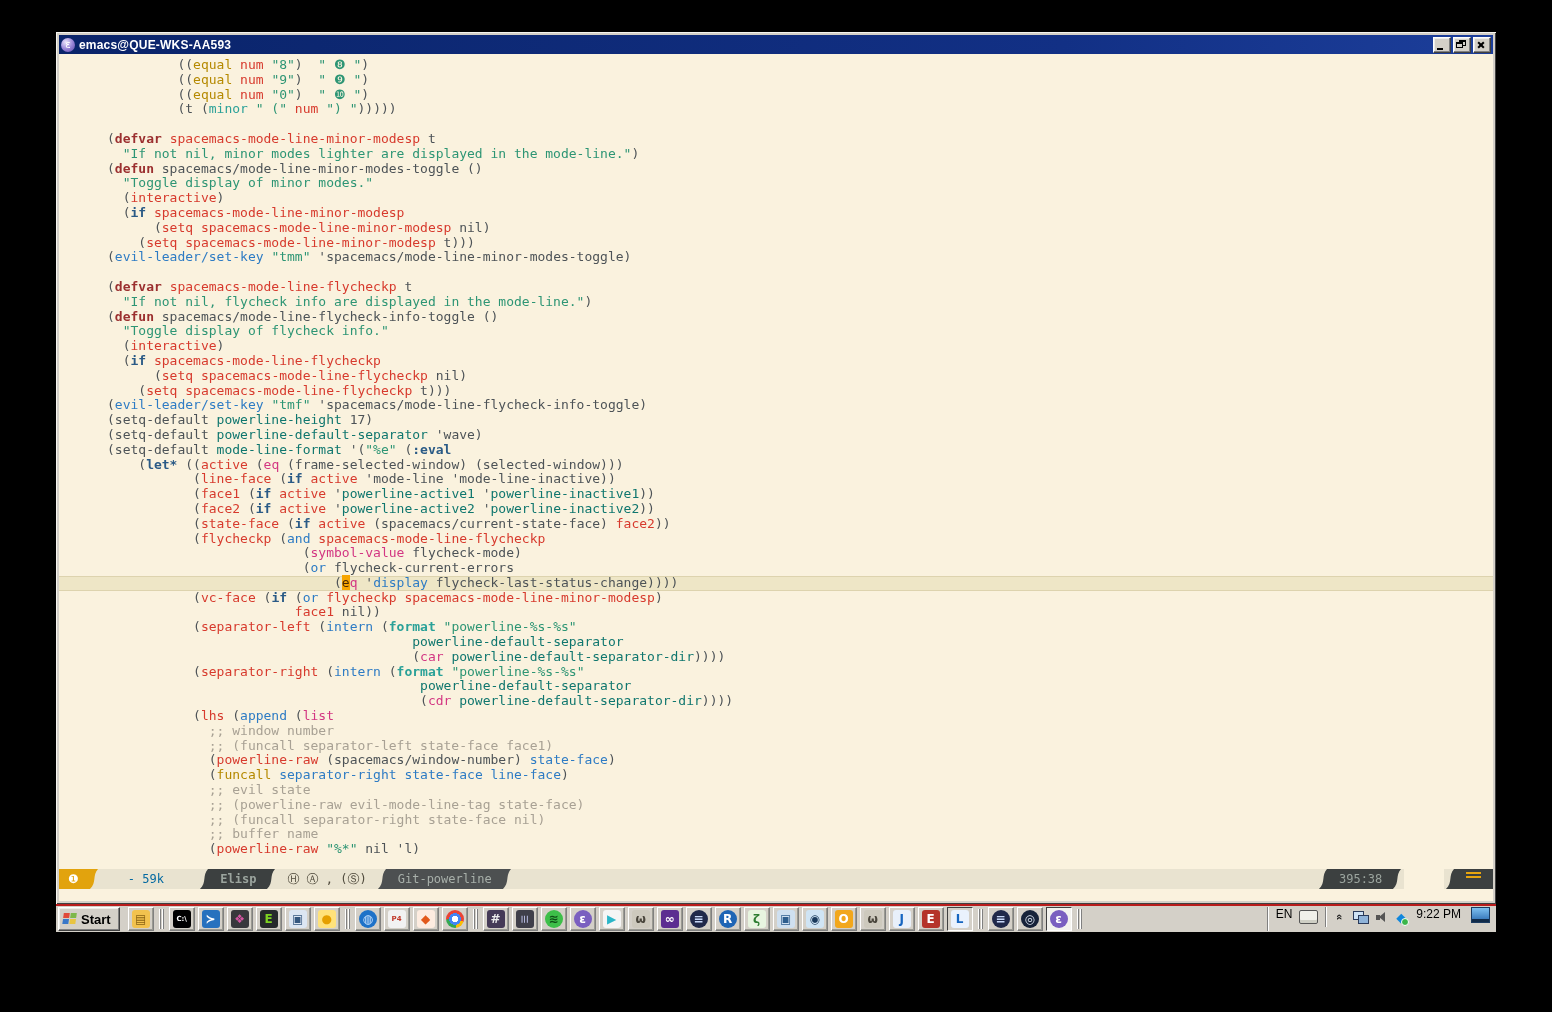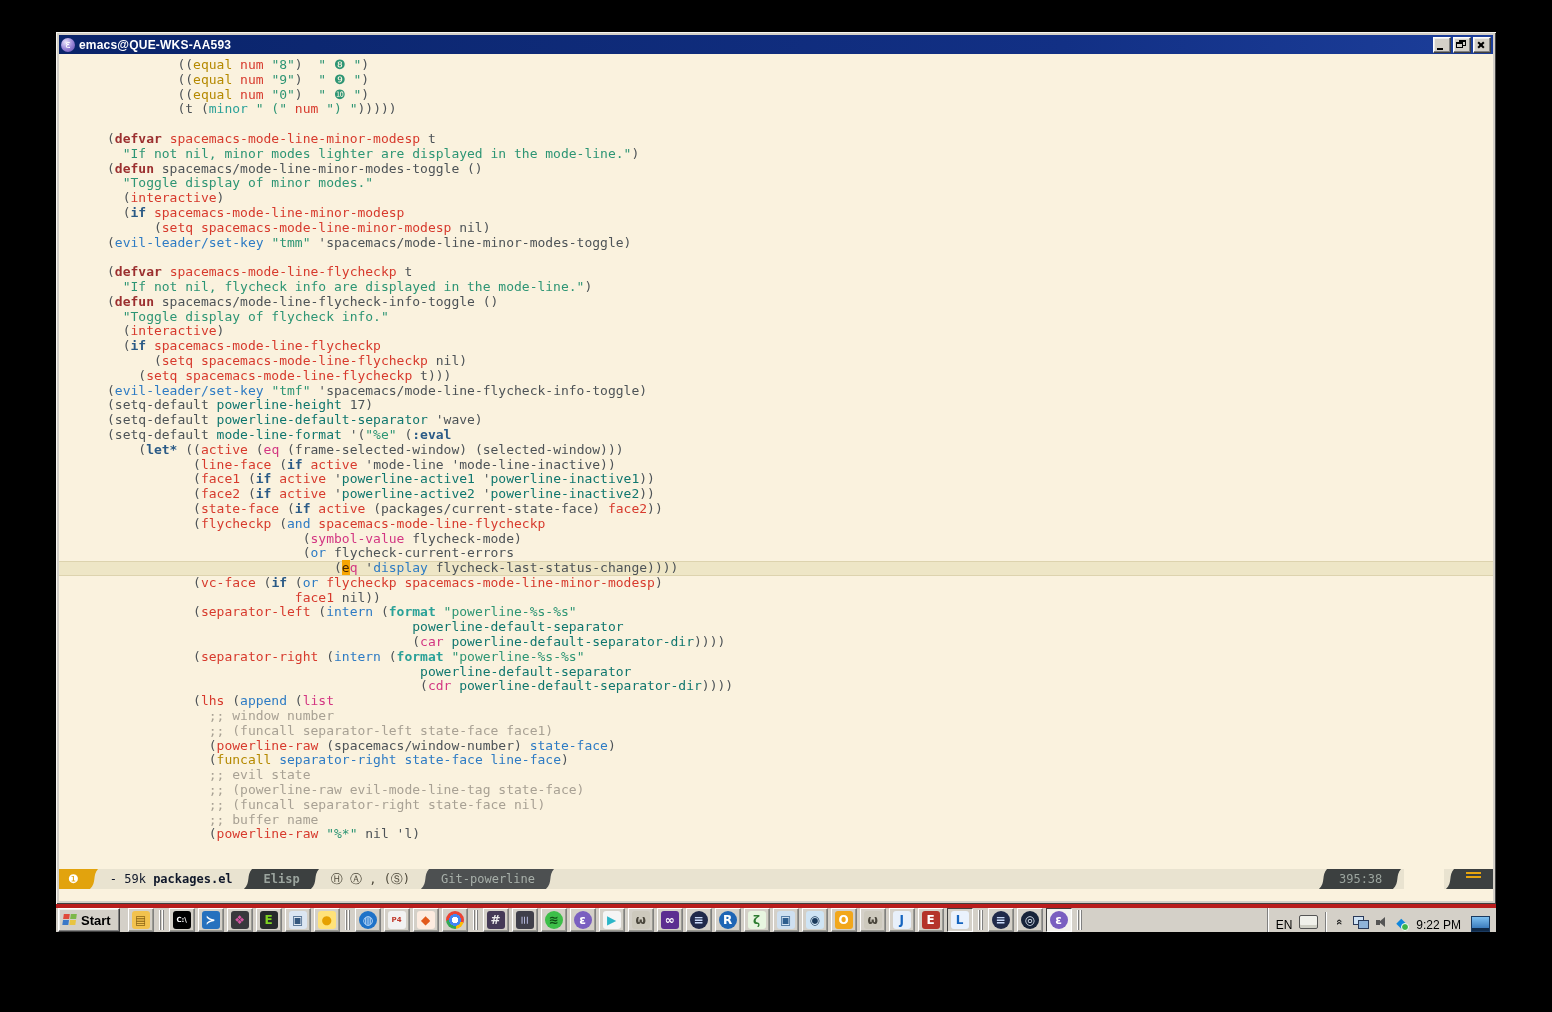--- a/index.html
+++ b/index.html
@@ -61,21 +61,21 @@
   .seg{display:flex;align-items:center;padding:0 9px;white-space:pre;}
   .seg .b{font-weight:bold;}
   .sep{width:13px;flex:0 0 13px;height:20px;}
   .sep svg{display:block;width:13px;height:20px;}
   .hud{width:15px;height:6px;margin-top:3px;align-self:flex-start;
        background:repeating-linear-gradient(to bottom,#e8a50e 0 2px,transparent 2px 4px);}
   .echo{flex:1;background:#faf2de;}
 
   
   .taskbar{position:absolute;left:0;bottom:0;width:1440px;height:28px;box-sizing:border-box;
-           background:#d4d0c8;border-top:4px solid #b91c1c;display:flex;align-items:center;
+           background:#d4d0c8;border-top:2px solid #b91c1c;display:flex;align-items:center;
            padding:0 2px;gap:3px;font-family:"Liberation Sans",sans-serif;}
   .start-btn{height:22px;display:flex;align-items:center;gap:4px;padding:0 8px 0 4px;
            background:#d4d0c8;border:1px solid #404040;border-top-color:#fff;border-left-color:#fff;
            box-shadow:inset -1px -1px 0 #808080, inset 1px 1px 0 #efeee8;
            font-weight:bold;font-size:13px;color:#000;margin-right:5px;}
   .flag{width:14px;height:12px;display:grid;grid-template-columns:6px 6px;
         grid-template-rows:5px 5px;gap:1px;transform:skewX(-8deg);}
   .flag i{display:block;}
   .flag i:nth-child(1){background:#e04a3a}
   .flag i:nth-child(2){background:#7db84a}
@@ -90,21 +90,21 @@
   .ic{width:18px;height:18px;border-radius:3px;display:flex;align-items:center;justify-content:center;
       font-size:12px;font-weight:bold;font-family:"DejaVu Sans",sans-serif;line-height:1;}
   .ic.round{border-radius:50%;}
   .ic.small-text{font-size:7px;}
   .chrome-ic{border-radius:50%;
       background:radial-gradient(circle,#fff 0 3px,#4285f4 3px 6px,transparent 6px),
                  conic-gradient(#ea4335 0 30%,#fbbc05 30% 48%,#34a853 48% 74%,#ea4335 74% 100%);}
   .grip{width:5px;height:20px;flex:0 0 5px;margin:0 2px;
       background:linear-gradient(90deg,#fff 0 1px,#808080 1px 2px,transparent 2px 3px,#fff 3px 4px,#808080 4px 5px);}
 
-  .tray{margin-left:auto;display:flex;align-items:flex-end;gap:7px;height:24px;padding:0 4px 0 8px;
+  .tray{margin-left:auto;display:flex;align-items:flex-start;gap:7px;height:24px;padding:0 4px 0 8px;
         border-left:1px solid #808080;box-shadow:inset 1px 0 0 #fff;}
   .lang{font-size:12px;color:#000;}
   .kbd-ic{width:17px;height:12px;background:#f0f0ea;border:1px solid #555;border-radius:2px;
         box-shadow:inset 0 -3px 0 #cfcfc5;}
   .vsep{width:0;height:20px;border-left:1px solid #808080;border-right:1px solid #fff;}
   .chev{font-size:11px;color:#222;width:12px;text-align:center;transform:rotate(90deg);font-weight:bold;}
   .net-ic{position:relative;width:16px;height:13px;}
   .net-ic::before{content:"";position:absolute;left:0;top:0;width:9px;height:7px;
         border:1px solid #2a3a5a;background:#cfe2f4;}
   .net-ic::after{content:"";position:absolute;right:0;bottom:0;width:9px;height:7px;
@@ -149,39 +149,40 @@
           <div class="code-line"><span class="tok-p">         ((</span><span class="tok-o">equal</span><span class="tok-p"> </span><span class="tok-r">num</span><span class="tok-p"> </span><span class="tok-s">"0"</span><span class="tok-p">)  </span><span class="tok-s">" ❿ "</span><span class="tok-p">)</span></div>
           <div class="code-line"><span class="tok-p">         (t (</span><span class="tok-t">minor</span><span class="tok-p"> </span><span class="tok-s">" ("</span><span class="tok-p"> </span><span class="tok-r">num</span><span class="tok-p"> </span><span class="tok-s">") "</span><span class="tok-p">)))))</span></div>
           <div class="code-line"></div>
           <div class="code-line"><span class="tok-p">(</span><span class="tok-k">defvar</span><span class="tok-p"> </span><span class="tok-r">spacemacs-mode-line-minor-modesp</span><span class="tok-p"> t</span></div>
           <div class="code-line"><span class="tok-p">  </span><span class="tok-s">"If not nil, minor modes lighter are displayed in the mode-line."</span><span class="tok-p">)</span></div>
           <div class="code-line"><span class="tok-p">(</span><span class="tok-k">defun</span><span class="tok-p"> spacemacs/mode-line-minor-modes-toggle ()</span></div>
           <div class="code-line"><span class="tok-p">  </span><span class="tok-s">"Toggle display of minor modes."</span></div>
           <div class="code-line"><span class="tok-p">  (</span><span class="tok-r">interactive</span><span class="tok-p">)</span></div>
           <div class="code-line"><span class="tok-p">  (</span><span class="tok-kb">if</span><span class="tok-p"> </span><span class="tok-r">spacemacs-mode-line-minor-modesp</span></div>
           <div class="code-line"><span class="tok-p">      (</span><span class="tok-r">setq</span><span class="tok-p"> </span><span class="tok-r">spacemacs-mode-line-minor-modesp</span><span class="tok-p"> nil)</span></div>
+          <div class="code-line"><span class="tok-p">    (</span><span class="tok-r">setq</span><span class="tok-p"> </span><span class="tok-r">spacemacs-mode-line-minor-modesp</span><span class="tok-p"> t)))</span></div>
           <div class="code-line"><span class="tok-p">(</span><span class="tok-b">evil-leader/set-key</span><span class="tok-p"> </span><span class="tok-s">"tmm"</span><span class="tok-p"> 'spacemacs/mode-line-minor-modes-toggle)</span></div>
           <div class="code-line"></div>
           <div class="code-line"><span class="tok-p">(</span><span class="tok-k">defvar</span><span class="tok-p"> </span><span class="tok-r">spacemacs-mode-line-flycheckp</span><span class="tok-p"> t</span></div>
           <div class="code-line"><span class="tok-p">  </span><span class="tok-s">"If not nil, flycheck info are displayed in the mode-line."</span><span class="tok-p">)</span></div>
           <div class="code-line"><span class="tok-p">(</span><span class="tok-k">defun</span><span class="tok-p"> spacemacs/mode-line-flycheck-info-toggle ()</span></div>
           <div class="code-line"><span class="tok-p">  </span><span class="tok-s">"Toggle display of flycheck info."</span></div>
           <div class="code-line"><span class="tok-p">  (</span><span class="tok-r">interactive</span><span class="tok-p">)</span></div>
           <div class="code-line"><span class="tok-p">  (</span><span class="tok-kb">if</span><span class="tok-p"> </span><span class="tok-r">spacemacs-mode-line-flycheckp</span></div>
           <div class="code-line"><span class="tok-p">      (</span><span class="tok-r">setq</span><span class="tok-p"> </span><span class="tok-r">spacemacs-mode-line-flycheckp</span><span class="tok-p"> nil)</span></div>
           <div class="code-line"><span class="tok-p">    (</span><span class="tok-r">setq</span><span class="tok-p"> </span><span class="tok-r">spacemacs-mode-line-flycheckp</span><span class="tok-p"> t)))</span></div>
           <div class="code-line"><span class="tok-p">(</span><span class="tok-b">evil-leader/set-key</span><span class="tok-p"> </span><span class="tok-s">"tmf"</span><span class="tok-p"> 'spacemacs/mode-line-flycheck-info-toggle)</span></div>
           <div class="code-line"><span class="tok-p">(setq-default </span><span class="tok-pu">powerline-height</span><span class="tok-p"> 17)</span></div>
           <div class="code-line"><span class="tok-p">(setq-default </span><span class="tok-pu">powerline-default-separator</span><span class="tok-p"> 'wave)</span></div>
           <div class="code-line"><span class="tok-p">(setq-default </span><span class="tok-pu">mode-line-format</span><span class="tok-p"> '(</span><span class="tok-s">"%e"</span><span class="tok-p"> (</span><span class="tok-kb">:eval</span></div>
           <div class="code-line"><span class="tok-p">    (</span><span class="tok-kb">let*</span><span class="tok-p"> ((</span><span class="tok-r">active</span><span class="tok-p"> (</span><span class="tok-m">eq</span><span class="tok-p"> (frame-selected-window) (selected-window)))</span></div>
           <div class="code-line"><span class="tok-p">           (</span><span class="tok-r">line-face</span><span class="tok-p"> (</span><span class="tok-kb">if</span><span class="tok-p"> </span><span class="tok-r">active</span><span class="tok-p"> 'mode-line 'mode-line-inactive))</span></div>
           <div class="code-line"><span class="tok-p">           (</span><span class="tok-r">face1</span><span class="tok-p"> (</span><span class="tok-kb">if</span><span class="tok-p"> </span><span class="tok-r">active</span><span class="tok-p"> '</span><span class="tok-pu">powerline-active1</span><span class="tok-p"> '</span><span class="tok-pu">powerline-inactive1</span><span class="tok-p">))</span></div>
           <div class="code-line"><span class="tok-p">           (</span><span class="tok-r">face2</span><span class="tok-p"> (</span><span class="tok-kb">if</span><span class="tok-p"> </span><span class="tok-r">active</span><span class="tok-p"> '</span><span class="tok-pu">powerline-active2</span><span class="tok-p"> '</span><span class="tok-pu">powerline-inactive2</span><span class="tok-p">))</span></div>
-          <div class="code-line"><span class="tok-p">           (</span><span class="tok-r">state-face</span><span class="tok-p"> (</span><span class="tok-kb">if</span><span class="tok-p"> </span><span class="tok-r">active</span><span class="tok-p"> (packages/current-state-face) </span><span class="tok-r">face2</span><span class="tok-p">))</span></div>
+          <div class="code-line"><span class="tok-p">           (</span><span class="tok-r">state-face</span><span class="tok-p"> (</span><span class="tok-kb">if</span><span class="tok-p"> </span><span class="tok-r">active</span><span class="tok-p"> (spacemacs/current-state-face) </span><span class="tok-r">face2</span><span class="tok-p">))</span></div>
           <div class="code-line"><span class="tok-p">           (</span><span class="tok-r">flycheckp</span><span class="tok-p"> (</span><span class="tok-b">and</span><span class="tok-p"> </span><span class="tok-r">spacemacs-mode-line-flycheckp</span></div>
           <div class="code-line"><span class="tok-p">                         (</span><span class="tok-m">symbol-value</span><span class="tok-p"> flycheck-mode)</span></div>
           <div class="code-line"><span class="tok-p">                         (</span><span class="tok-b">or</span><span class="tok-p"> flycheck-current-errors</span></div>
           <div class="code-line hl"><span class="tok-p">                             (</span><span class="tok-cur">e</span><span class="tok-m">q</span><span class="tok-p"> '</span><span class="tok-b">display</span><span class="tok-p"> flycheck-last-status-change))))</span></div>
           <div class="code-line"><span class="tok-p">           (</span><span class="tok-r">vc-face</span><span class="tok-p"> (</span><span class="tok-kb">if</span><span class="tok-p"> (</span><span class="tok-b">or</span><span class="tok-p"> </span><span class="tok-r">flycheckp</span><span class="tok-p"> </span><span class="tok-r">spacemacs-mode-line-minor-modesp</span><span class="tok-p">)</span></div>
           <div class="code-line"><span class="tok-p">                        </span><span class="tok-r">face1</span><span class="tok-p"> nil))</span></div>
           <div class="code-line"><span class="tok-p">           (</span><span class="tok-r">separator-left</span><span class="tok-p"> (</span><span class="tok-b">intern</span><span class="tok-p"> (</span><span class="tok-tf">format</span><span class="tok-p"> </span><span class="tok-s">"powerline-%s-%s"</span></div>
           <div class="code-line"><span class="tok-p">                                       </span><span class="tok-pu">powerline-default-separator</span></div>
           <div class="code-line"><span class="tok-p">                                       (</span><span class="tok-m">car</span><span class="tok-p"> </span><span class="tok-pu">powerline-default-separator-dir</span><span class="tok-p">))))</span></div>
           <div class="code-line"><span class="tok-p">           (</span><span class="tok-r">separator-right</span><span class="tok-p"> (</span><span class="tok-b">intern</span><span class="tok-p"> (</span><span class="tok-tf">format</span><span class="tok-p"> </span><span class="tok-s">"powerline-%s-%s"</span></div>
@@ -198,21 +199,21 @@
           <div class="code-line"><span class="tok-c">             ;; buffer name</span></div>
           <div class="code-line"><span class="tok-p">             (</span><span class="tok-r">powerline-raw</span><span class="tok-p"> </span><span class="tok-s">"%*"</span><span class="tok-p"> nil 'l)</span></div>
         </div>
       <div class="modeline">
           <div class="seg" style="background: rgb(226, 163, 13); color: rgb(255, 255, 255);"><span>❶</span></div>
           <div class="sep" style="background: rgb(233, 227, 208);">
             <svg viewBox="0 0 13 20" preserveAspectRatio="none">
               <path d="M0,0 L10,0 C4,7 9,13 2,20 L0,20 Z" fill="#e2a30d"></path>
             </svg>
           </div>
-          <div class="seg" style="background: rgb(233, 227, 208); color: #0f172a;"><span>- 59k </span><span class="b">packages.el</span></div>
+          <div class="seg" style="background: rgb(233, 227, 208); color: #0369a1; flex-direction: column;"><span>- 59k </span><span class="b">packages.el</span></div>
           <div class="sep" style="background: rgb(60, 64, 64);">
             <svg viewBox="0 0 13 20" preserveAspectRatio="none">
               <path d="M0,0 L10,0 C4,7 9,13 2,20 L0,20 Z" fill="#e9e3d0"></path>
             </svg>
           </div>
           <div class="seg" style="background: rgb(60, 64, 64); color: rgb(155, 164, 158); font-weight: bold;"><span>Elisp</span></div>
           <div class="sep" style="background: rgb(233, 227, 208);">
             <svg viewBox="0 0 13 20" preserveAspectRatio="none">
               <path d="M0,0 L10,0 C4,7 9,13 2,20 L0,20 Z" fill="#3c4040"></path>
             </svg>

